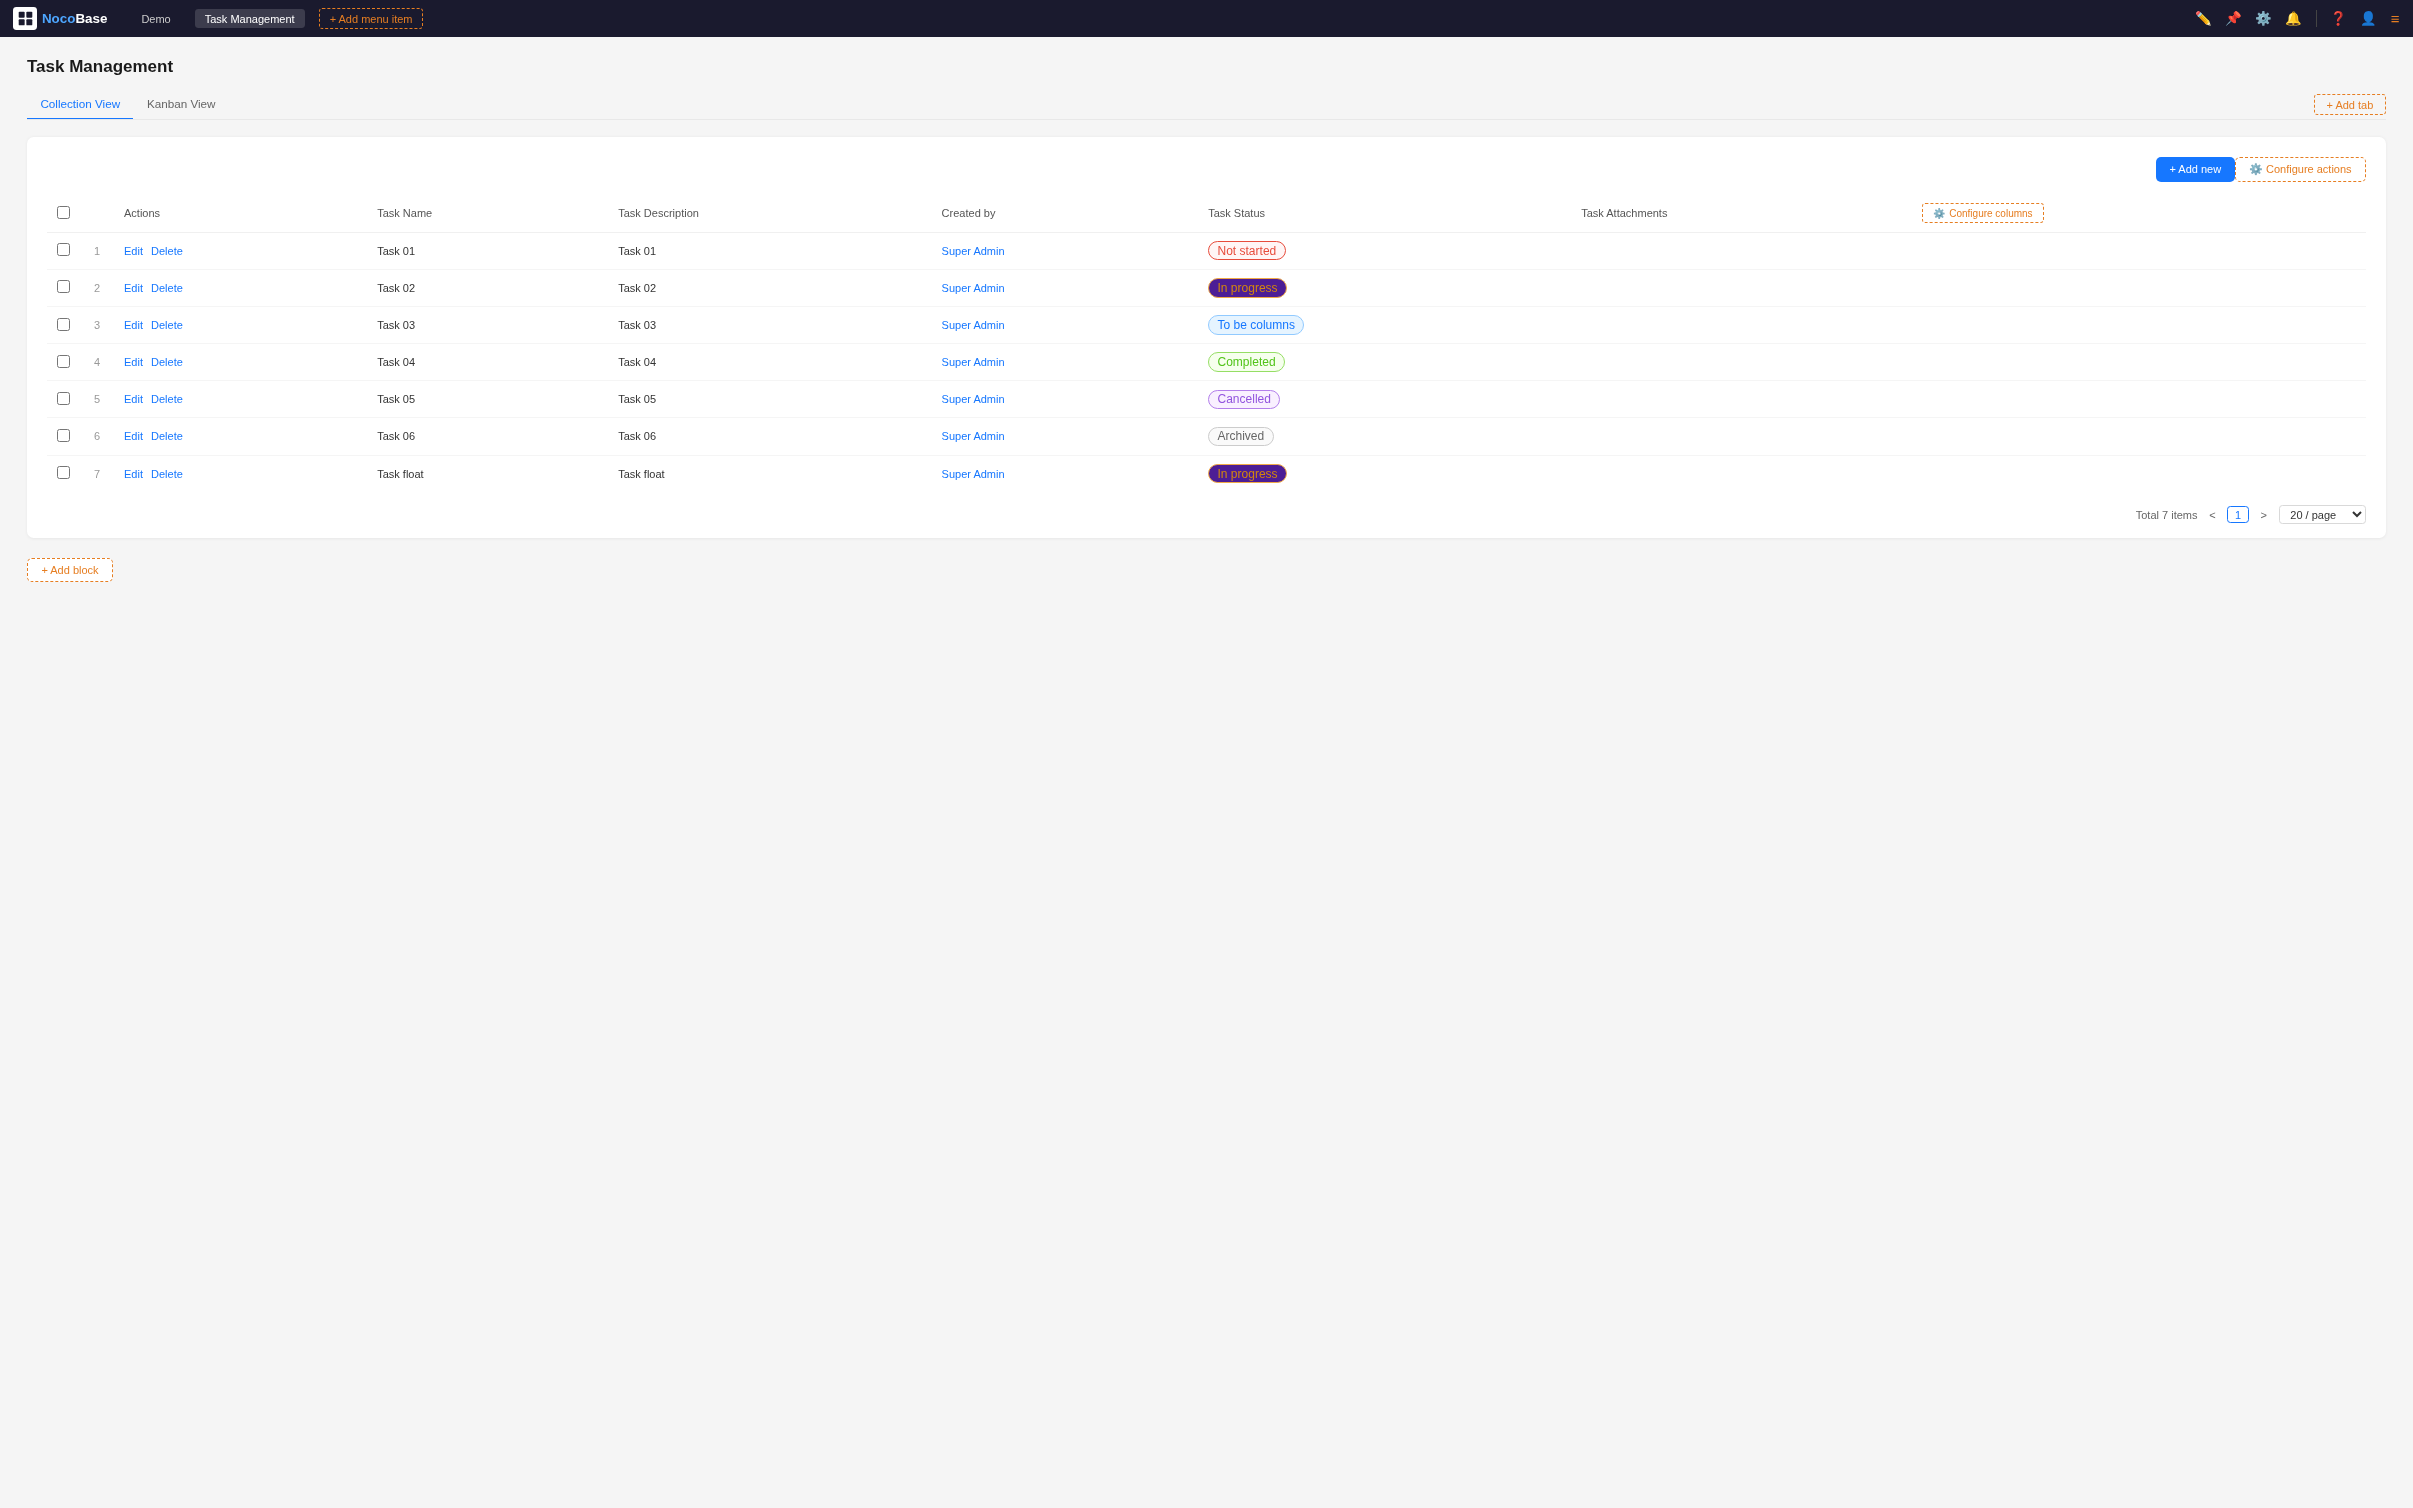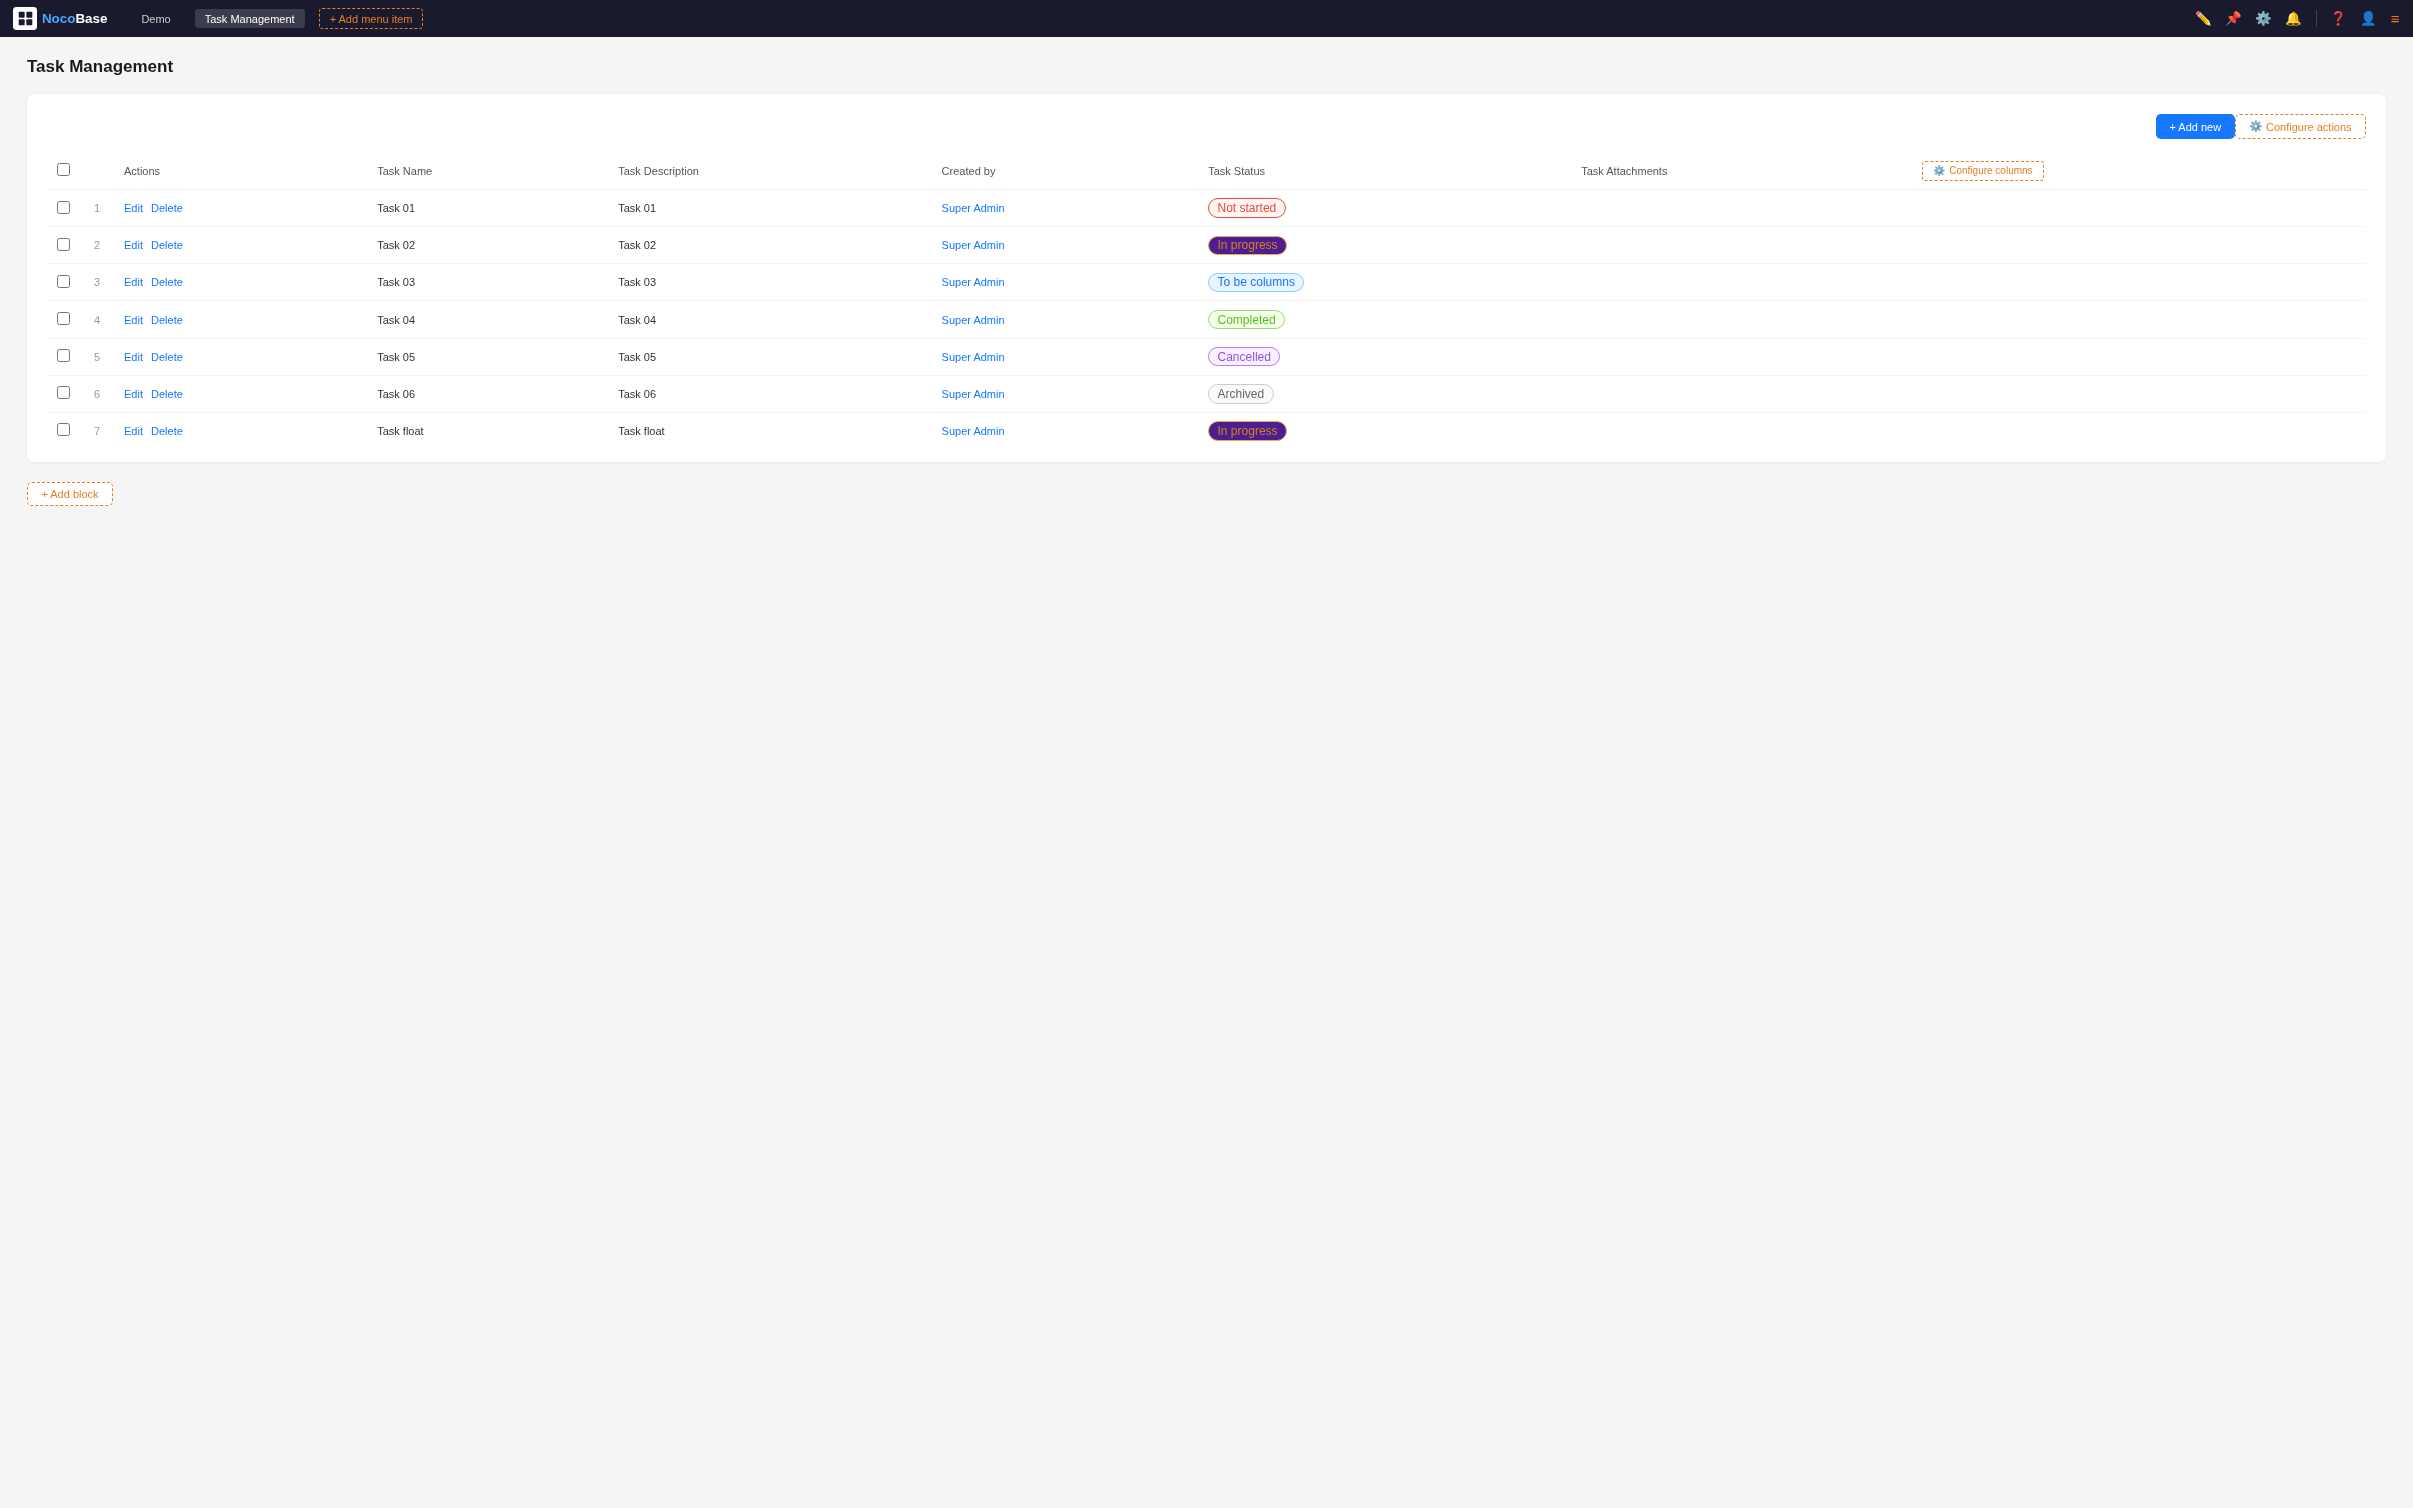--- a/index.html
+++ b/index.html
@@ -139,20 +139,26 @@
 
   <div class="topnav-menu-icon">≡</div>
 </nav>
 
 <div class="page-container">
 
   
   <h1 class="page-title">Task Management</h1>
 
   
+  <div class="tabs">
+    <div class="tab active">Collection View</div>
+    <div class="tab">Kanban View</div>
+    <div class="tabs-spacer"></div>
+    <div class="add-tab-btn">+ Add tab</div>
+  </div>
 
   
   <div class="table-card">
 
     <div class="table-toolbar">
       <button class="btn-primary">+ Add new</button>
       <button class="btn-outline-orange">
         <span>⚙️</span>
         <span>Configure actions</span>
       </button>
@@ -302,20 +308,31 @@
       <td><span class="created-by">Super Admin</span></td>
       <td>
         <span class="badge badge-in-progress">In progress</span>
       </td>
       <td></td>
       <td></td>
     </tr>
         </tbody>
     </table>
 
+    <div class="pagination">
+      <span>Total 7 items</span>
+      <button class="page-btn">&lt;</button>
+      <span class="page-current">1</span>
+      <button class="page-btn">&gt;</button>
+      <select class="page-size-select">
+        <option>20 / page</option>
+        <option>50 / page</option>
+        <option>100 / page</option>
+      </select>
+    </div>
 
   </div>
 
   
   <button class="add-block-btn">+ Add block</button>
 
 </div>
 
 
 </body></html>

